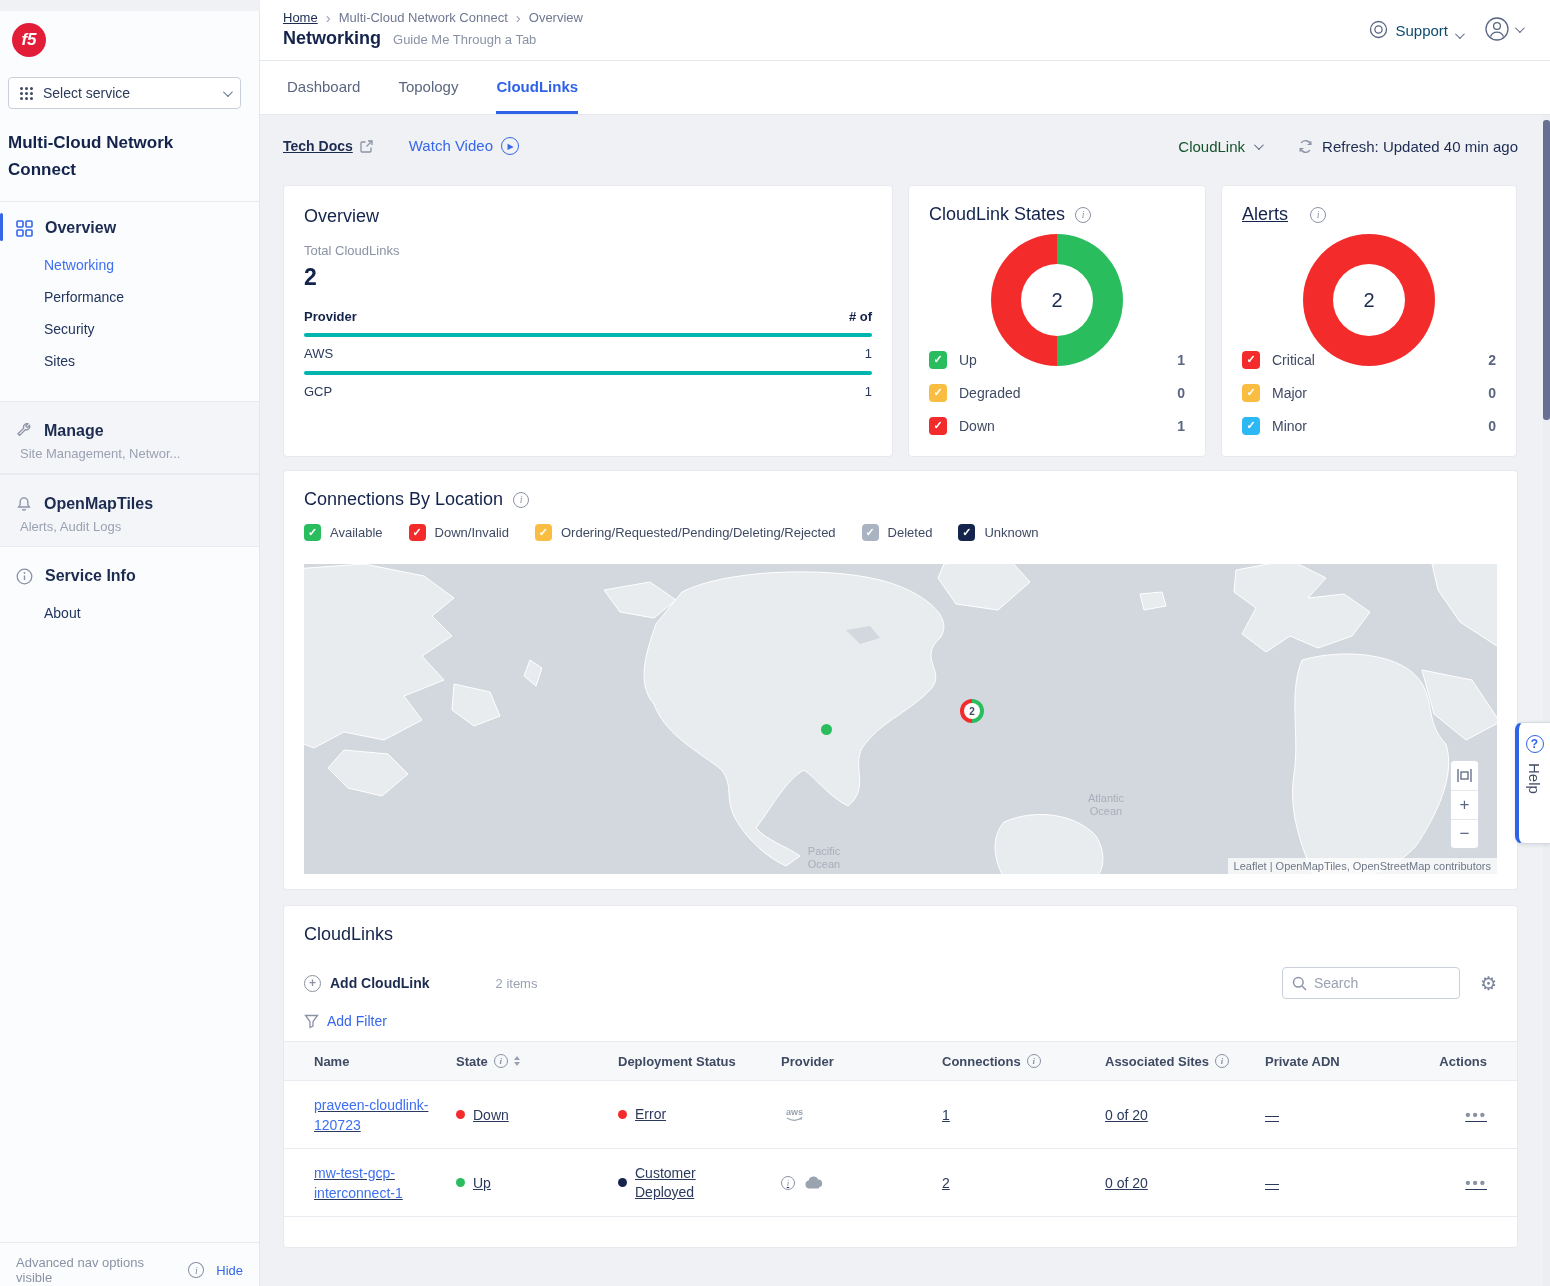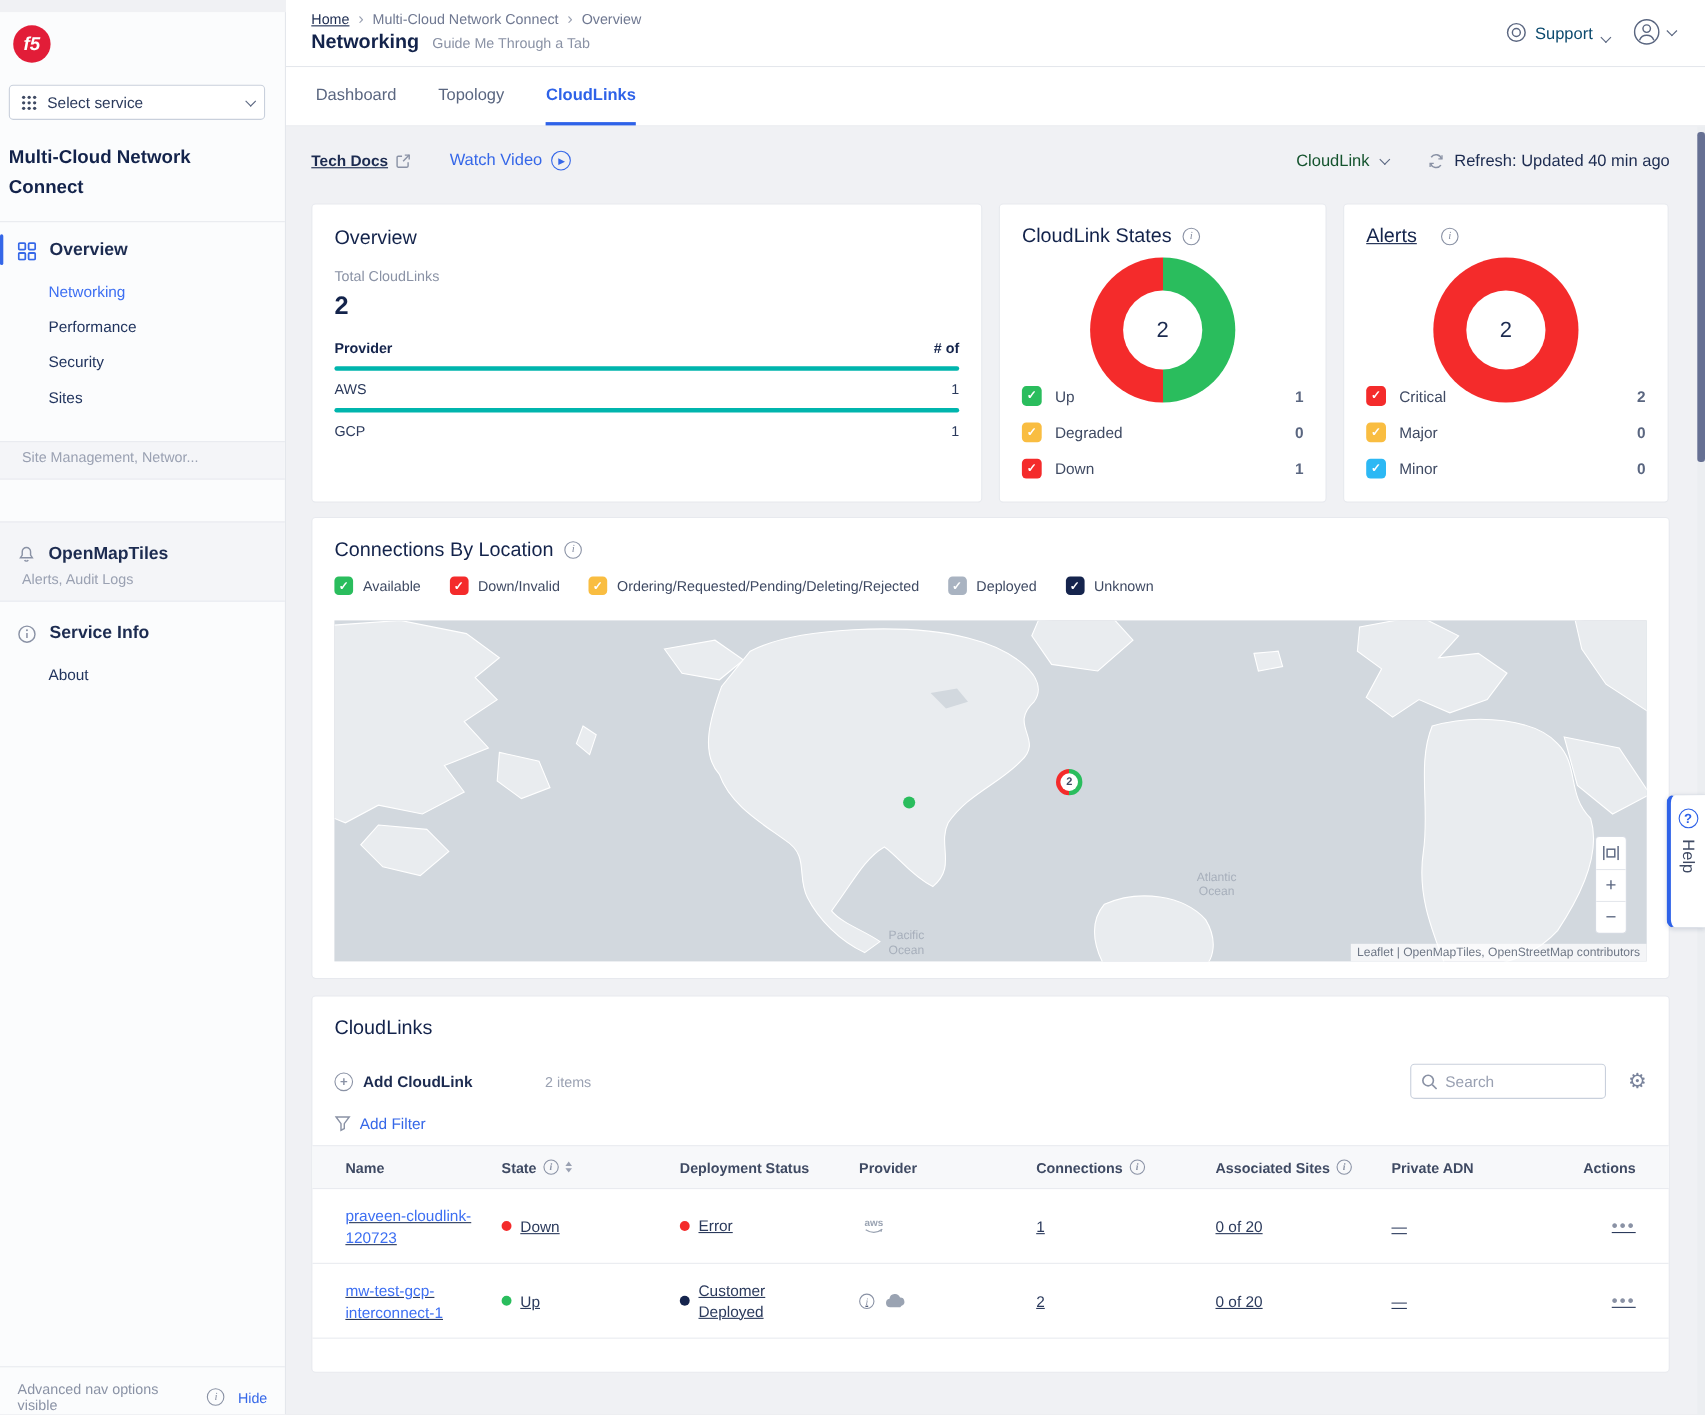--- a/index.html
+++ b/index.html
@@ -182,20 +182,28 @@
       </div>
       <ul class="sub-items">
         <li class="active">Networking</li>
         <li>Performance</li>
         <li>Security</li>
         <li>Sites</li>
       </ul>
     </div>
 
     <div class="sb-gray" style="top:390px;">
+      <div class="sb-section-head">
+        <span class="ic">
+          <svg width="16" height="16" viewBox="0 0 16 16">
+              <path d="M13.6 2.4a3.4 3.4 0 0 1-4.3 4.3L3.6 12.4 2 10.8l5.7-5.7a3.4 3.4 0 0 1 4.3-4.3L9.8 3l1.6 1.6z" fill="none" stroke="#8a92a5" stroke-width="1.3"></path>
+            </svg>
+        </span>
+        <span class="t">Manage</span>
+      </div>
       <div class="sb-sub">Site Management, Networ...</div>
     </div>
 
     <div class="sb-gray" style="top:463px;">
       <div class="sb-section-head">
         <span class="ic">
           <svg width="16" height="16" viewBox="0 0 16 16" fill="none" stroke="#8a92a5" stroke-width="1.3">
               <path d="M8 1.8a3.8 3.8 0 0 0-3.8 3.8v3L2.6 11h10.8l-1.6-2.4v-3A3.8 3.8 0 0 0 8 1.8z"></path>
               <path d="M6.4 13a1.7 1.7 0 0 0 3.2 0"></path>
             </svg>
@@ -398,21 +406,21 @@
         <span class="item">
           <span class="cb" style="background-color: rgb(244, 43, 43);">✓</span>
           <span>Down/Invalid</span>
         </span>
         <span class="item">
           <span class="cb" style="background-color: rgb(249, 189, 65);">✓</span>
           <span>Ordering/Requested/Pending/Deleting/Rejected</span>
         </span>
         <span class="item">
           <span class="cb" style="background-color: rgb(169, 179, 193);">✓</span>
-          <span>Deployed</span>
+          <span>Deleted</span>
         </span>
         <span class="item">
           <span class="cb" style="background-color: rgb(21, 36, 77);">✓</span>
           <span>Unknown</span>
         </span>
       </div>
 
       <div class="map-box">
         <svg class="world" width="1195" height="312" viewBox="0 0 1195 312">
           <g fill="#e9ecef" stroke="#ffffff" stroke-width="1">

